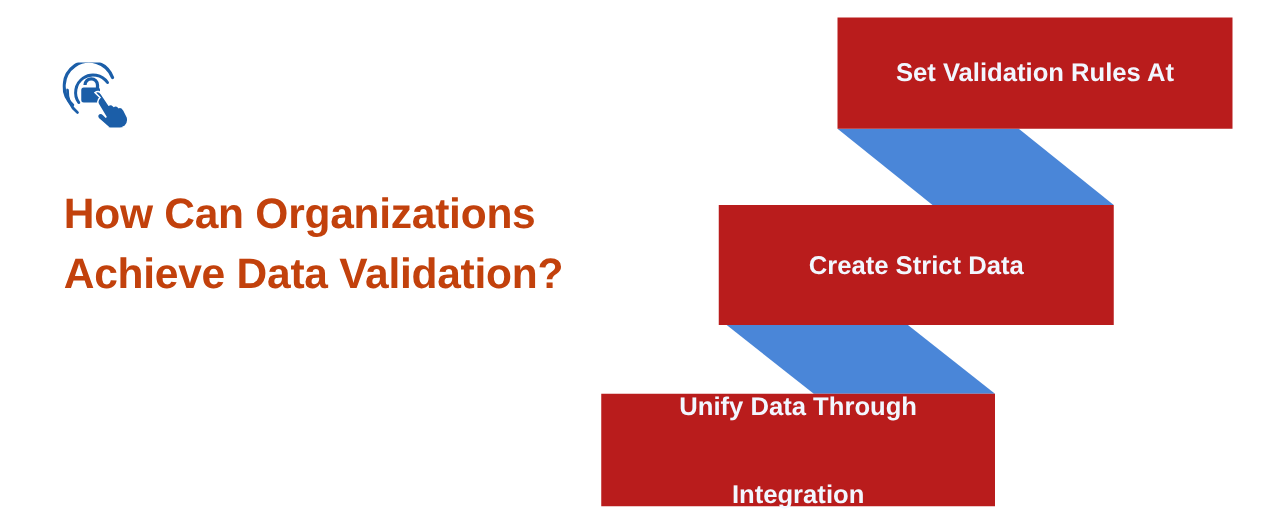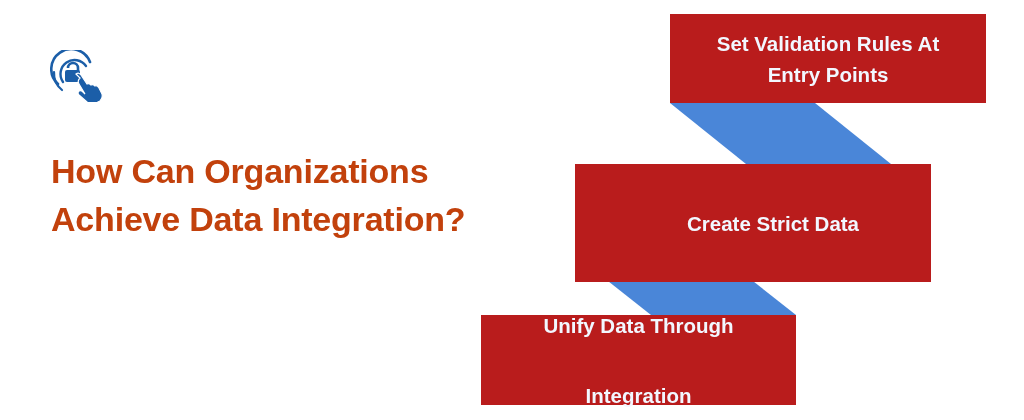--- a/index.html
+++ b/index.html
@@ -4,21 +4,21 @@
 <style>
   html, body { margin: 0; padding: 0; }
   body { width: 1024px; height: 420px; background: #ffffff; position: relative; overflow: hidden; font-family: "Liberation Sans", "DejaVu Sans", sans-serif; }
   .logo { position: absolute; left: 50px; top: 50px; width: 56px; height: 52px; }
   .headline { position: absolute; left: 51px; top: 147px; margin: 0; color: #c2410c; font-weight: 700; font-size: 34px; line-height: 48px; letter-spacing: -0.2px; }
   .headline span { display: block; white-space: nowrap; }
   svg.connectors { position: absolute; left: 0; top: 0; width: 1024px; height: 420px; }
   .step { position: absolute; background: #b91c1c; color: #f2f7ff; display: flex; flex-direction: column; align-items: center; justify-content: center; text-align: center; font-weight: 700; font-size: 20.5px; line-height: 31px; }
   .step span { display: block; white-space: nowrap; }
   #step1 { left: 670px; top: 14px; width: 316px; height: 89px; }
-  #step2 { left: 575px; top: 164px; width: 316px; height: 118px; padding-left: 40px; }
+  #step2 { left: 575px; top: 164px; width: 316px; height: 96px; }
   #step3 { left: 481px; top: 315px; width: 315px; height: 90px; gap: 39px; }
 </style>
 </head>
 <body>
 
 <div class="logo">
   <svg width="56" height="52" viewBox="0 0 56 52">
 
     <path d="M8 34 A20 20 0 1 1 40 12" fill="none" stroke="#1b5ea8" stroke-width="2.6" stroke-linecap="round"></path>
     <path d="M13 32 A14 14 0 1 1 36 16" fill="none" stroke="#1b5ea8" stroke-width="2.4" stroke-linecap="round"></path>
@@ -26,31 +26,30 @@
 
     <path d="M18 18 a5 5 0 0 1 10 0 v3" fill="none" stroke="#1b5ea8" stroke-width="2.6"></path>
     <rect x="15" y="20" width="15" height="12" rx="2" fill="#1b5ea8"></rect>
 
     <path d="M26 24 q3 -2 5 1 l6 9 q2 -1 4 1 q2 -1 4 1 q2 -1 4 2 l3 6 q1 4 -2 7 l-6 3 q-4 1 -7 -2 l-8 -7 q-2 -2 0 -4 q2 -1 4 1 l2 2 l-6 -10 q-2 -3 1 -6 z" fill="#1b5ea8" stroke="#ffffff" stroke-width="1.2"></path>
   </svg>
 </div>
 
 <h1 class="headline">
   <span>How Can Organizations</span>
-  <span>Achieve Data Integration?</span>
+  <span>Achieve Data Validation?</span>
 </h1>
 
 <svg class="connectors" viewBox="0 0 1024 420">
   <polygon points="670,103 815,103 891,164 746,164" fill="#4a86d8"></polygon>
   <polygon points="575,255 720,255 796,315 651,315" fill="#4a86d8"></polygon>
 </svg>
 
 <div class="step" id="step1">
   <span>Set Validation Rules At</span>
-  <span>Entry Points</span>
 </div>
 <div class="step" id="step2">
   <span>Create Strict Data</span>
 </div>
 <div class="step" id="step3">
   <span>Unify Data Through</span>
   <span>Integration</span>
 </div>
 
 </body></html>

